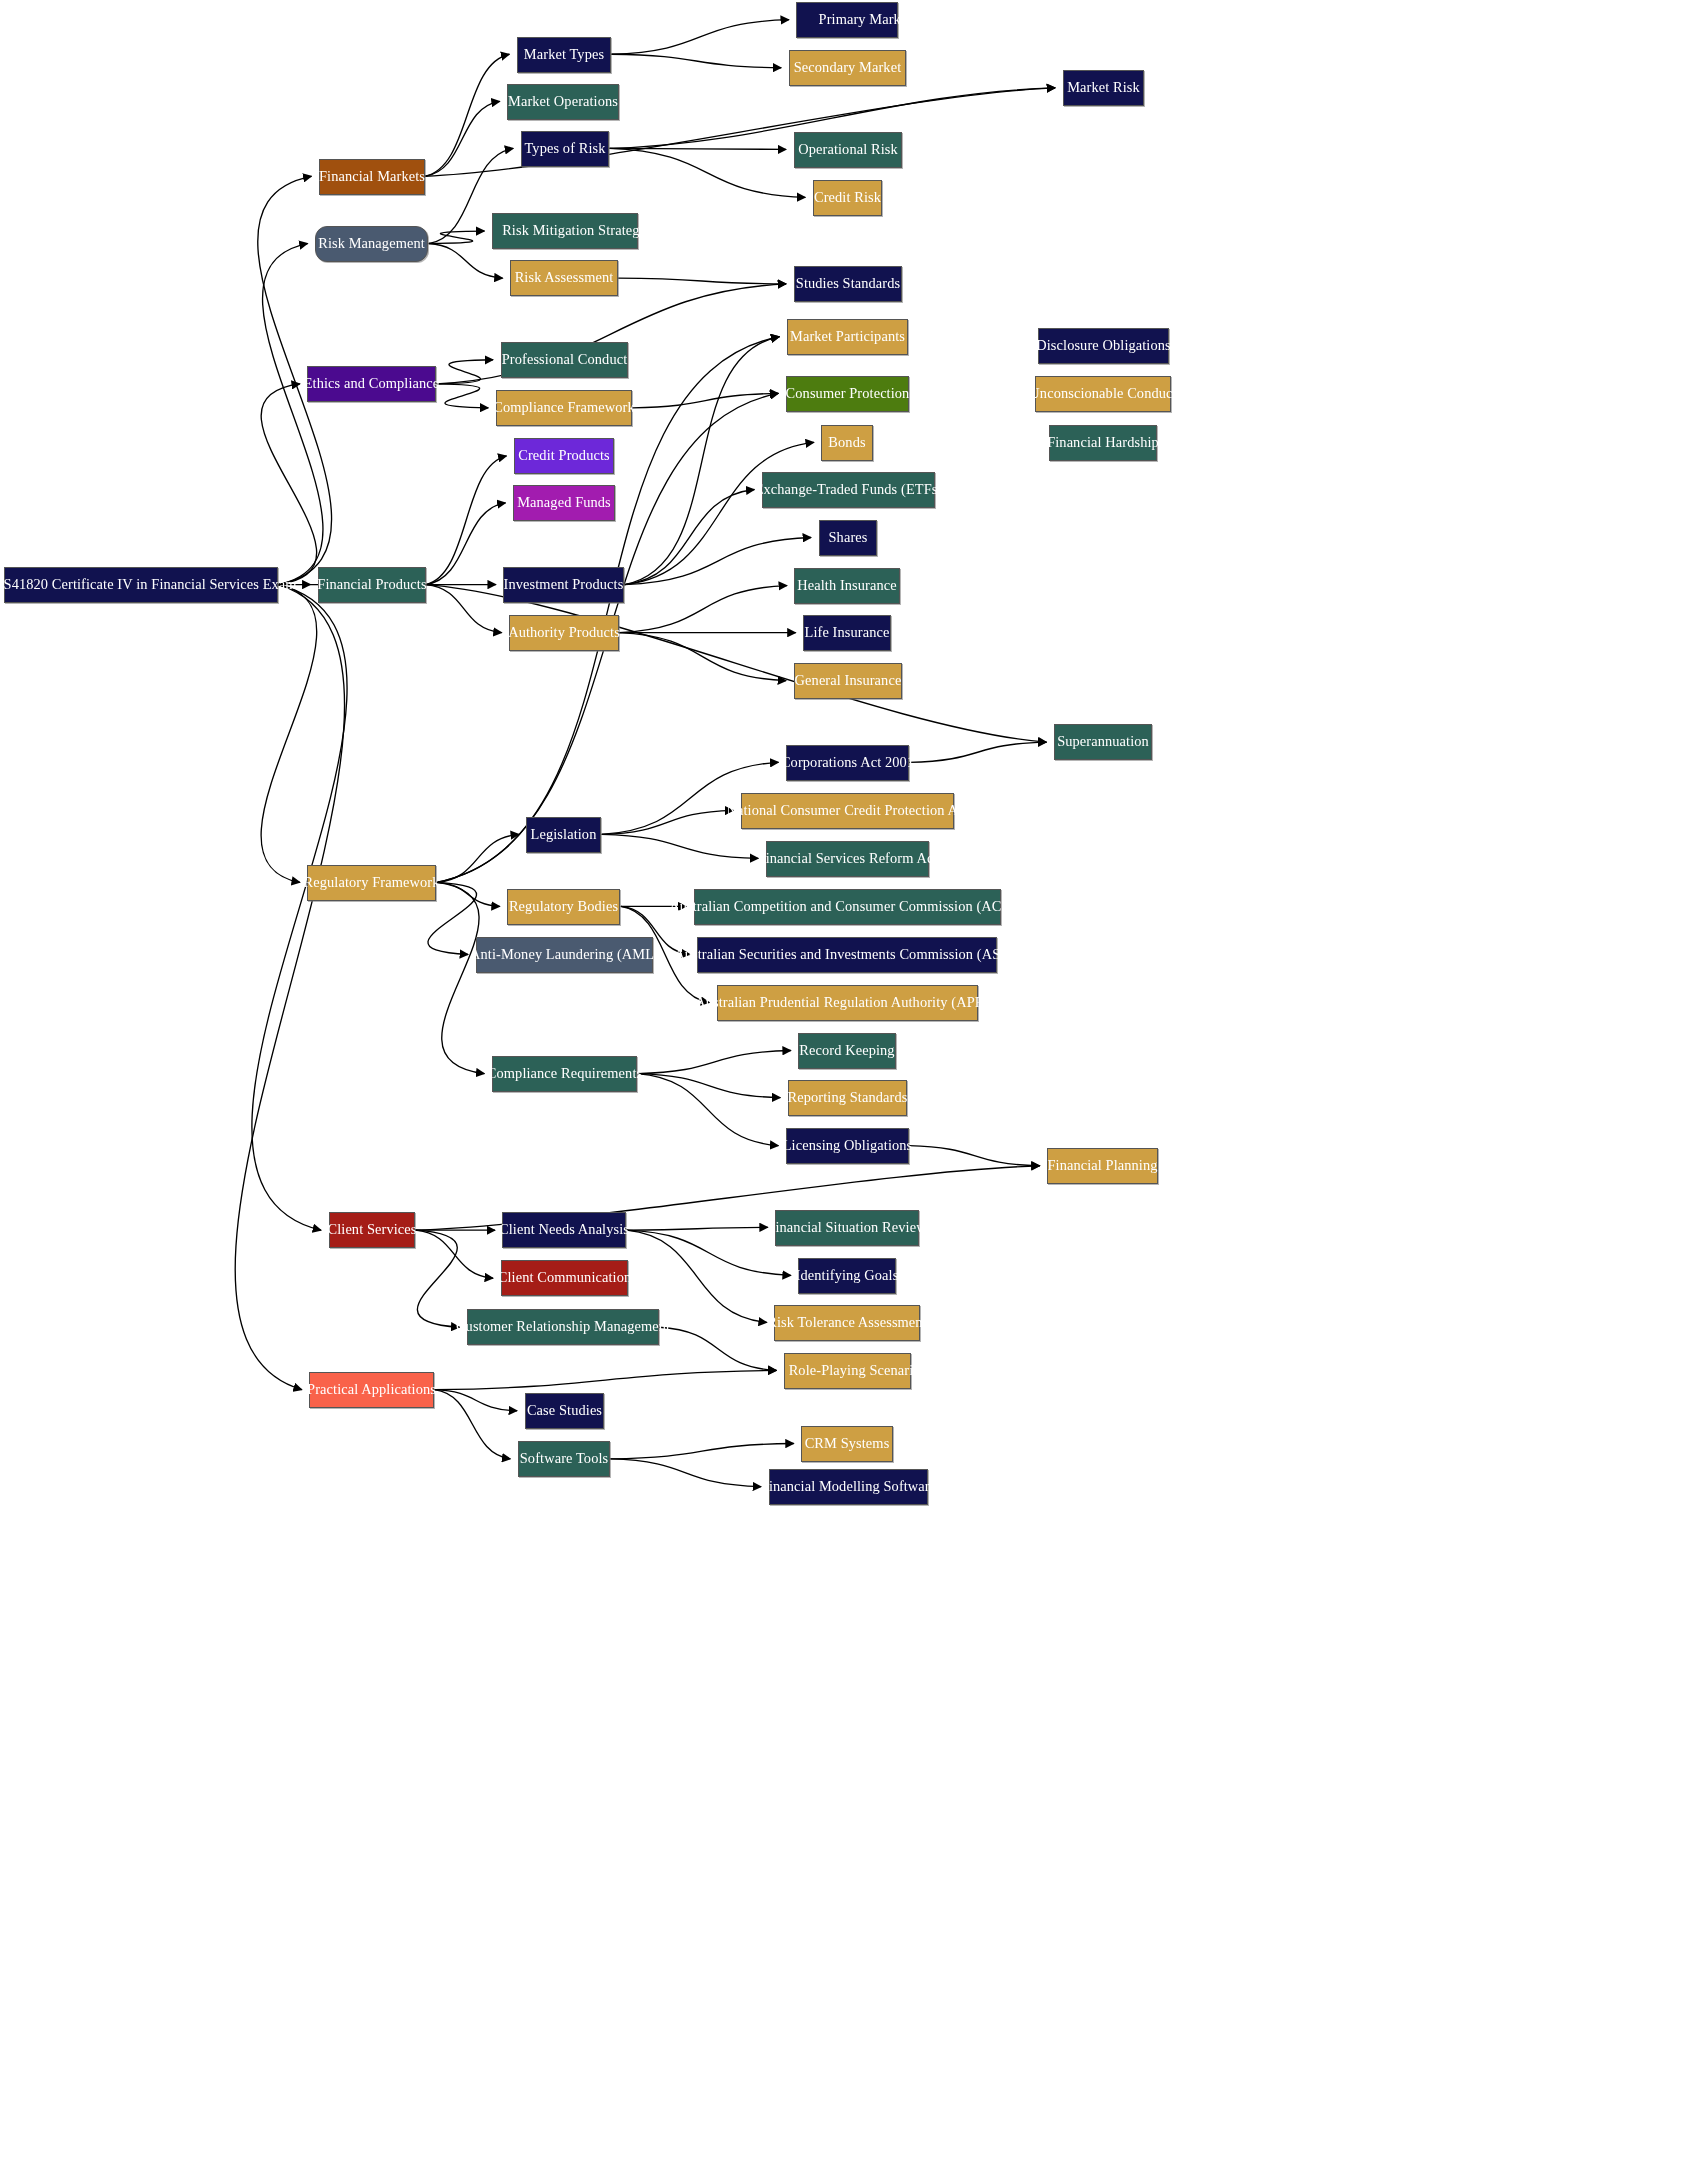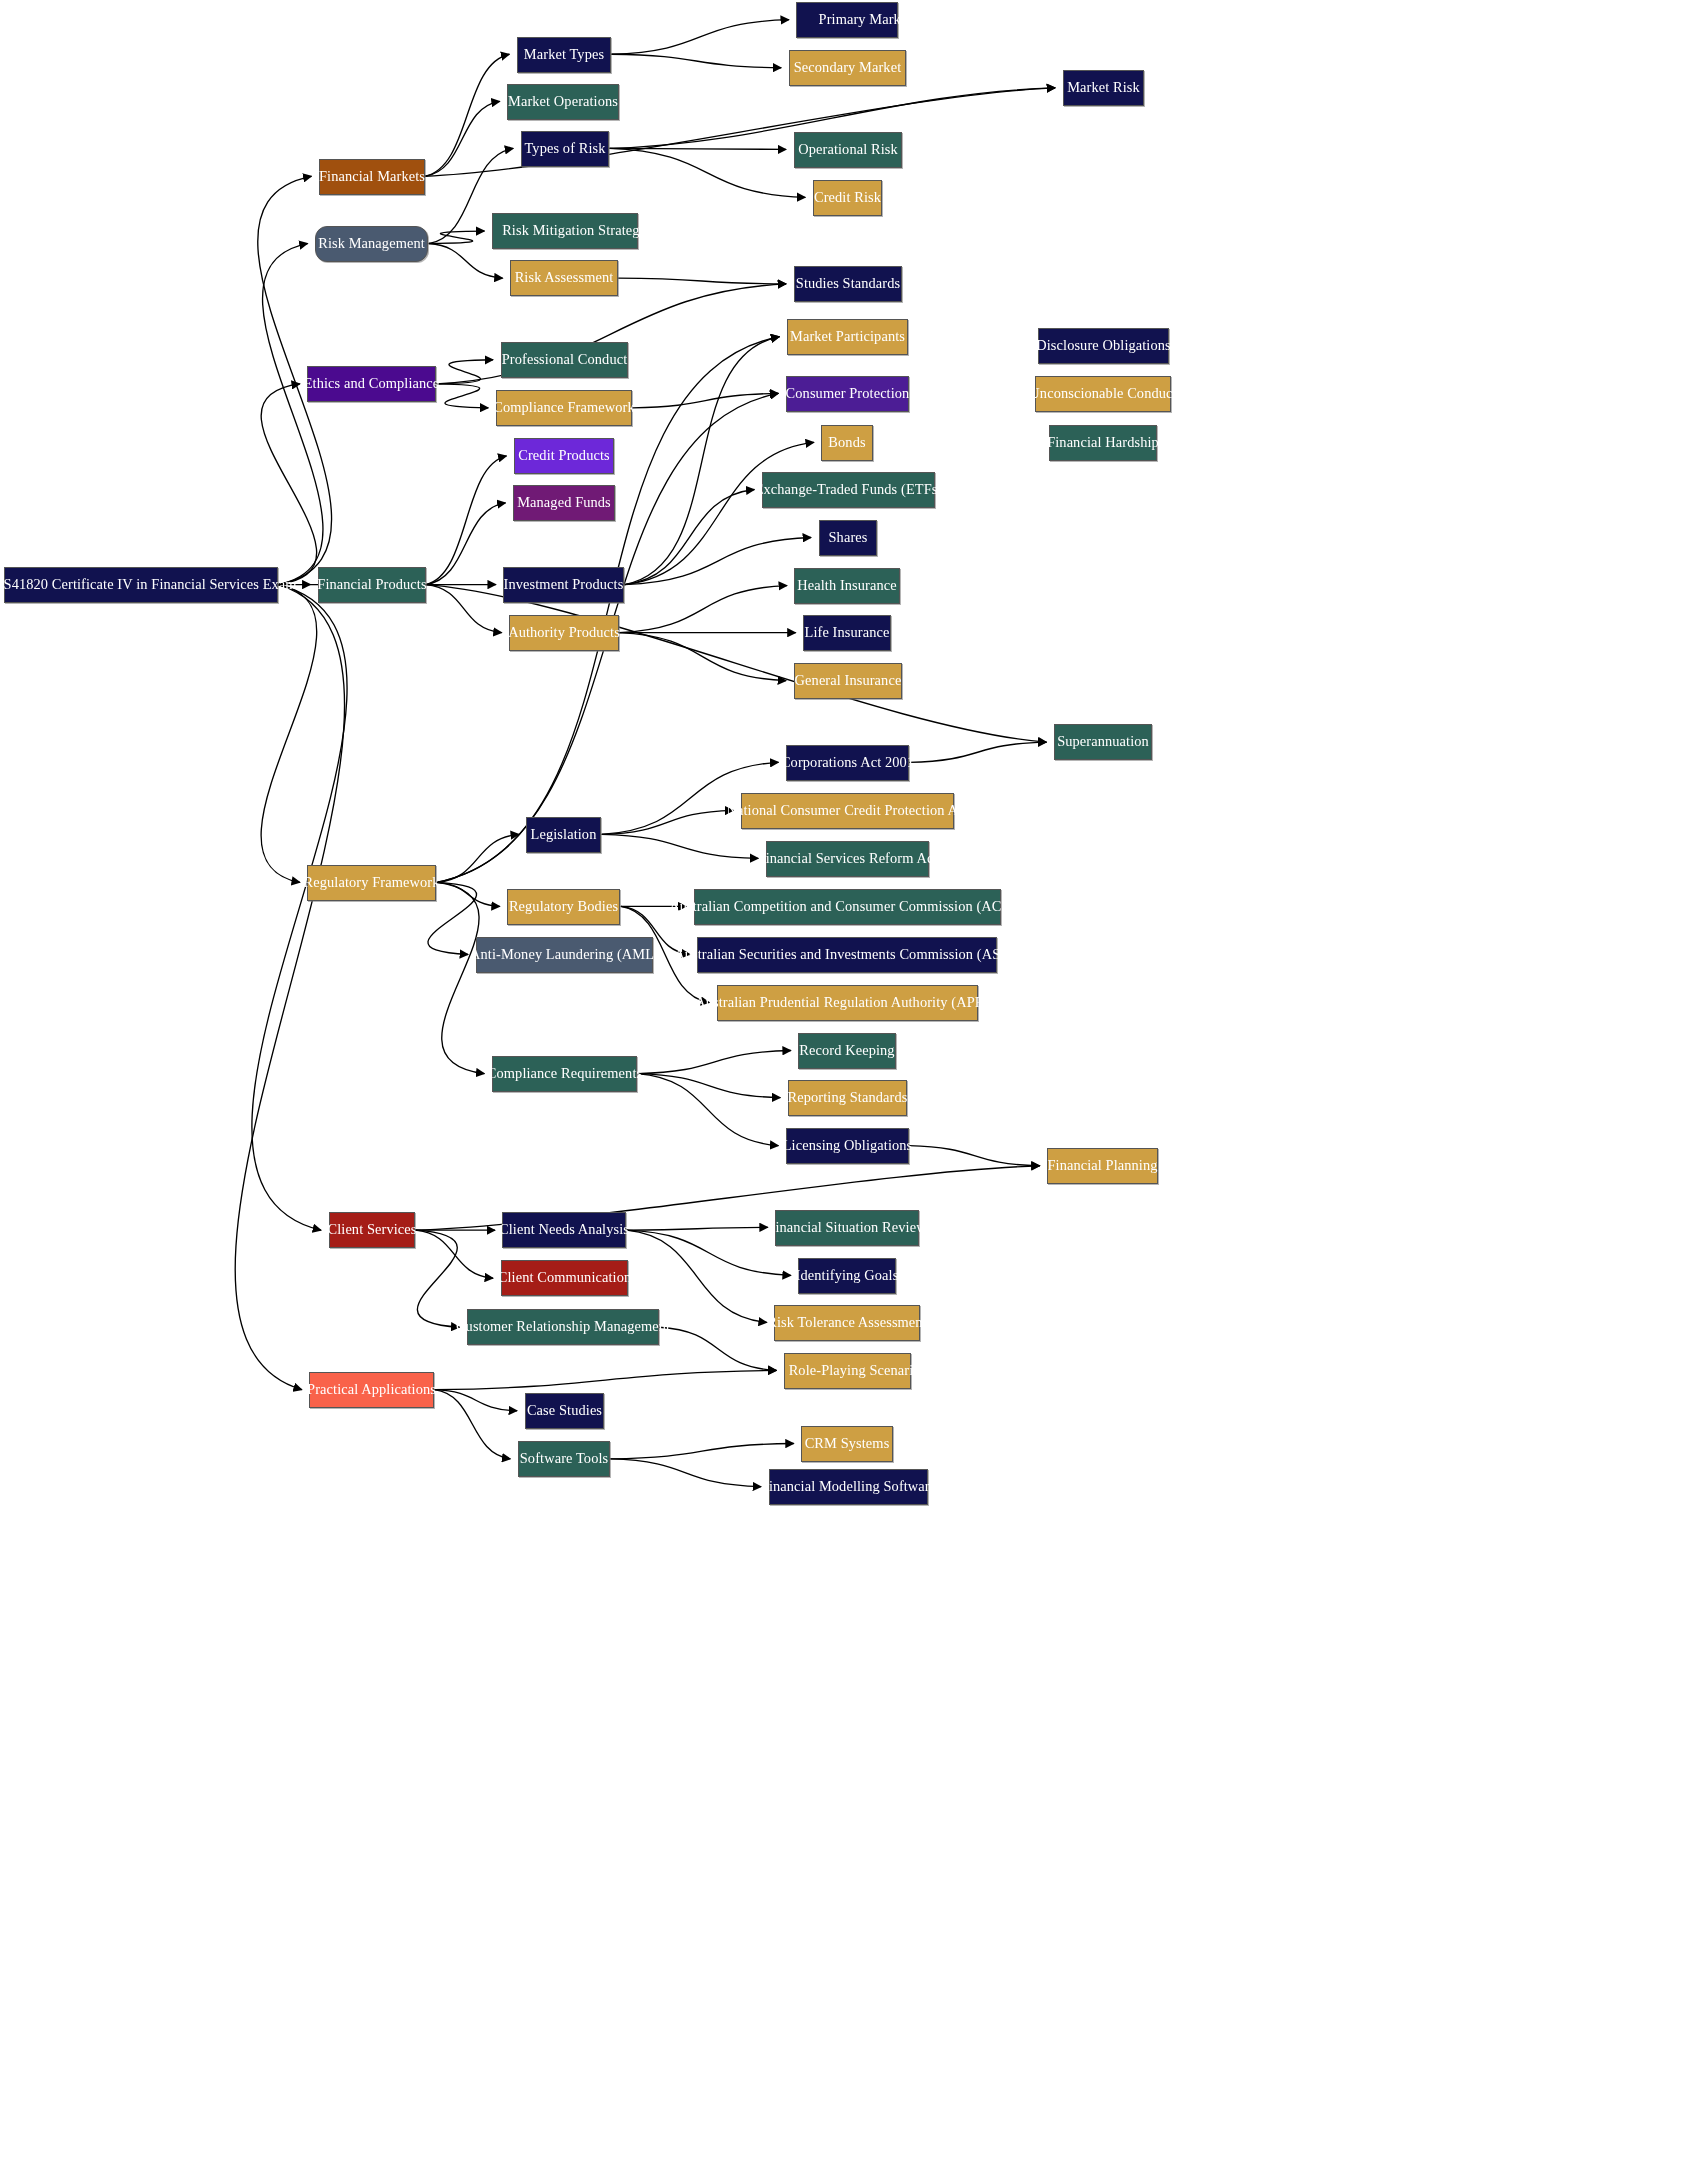--- a/index.html
+++ b/index.html
@@ -162,21 +162,21 @@
       </div>
       <div class="node" style="left: 501px; top: 342px; width: 127px; height: 36px; background: rgb(44, 97, 87);">
         <span class="node-label">Professional Conduct</span>
       </div>
       <div class="node" style="left: 496px; top: 390px; width: 136px; height: 36px; background: rgb(206, 159, 67);">
         <span class="node-label">Compliance Framework</span>
       </div>
       <div class="node" style="left: 514px; top: 438px; width: 100px; height: 36px; background: #6d28d9;">
         <span class="node-label">Credit Products</span>
       </div>
-      <div class="node" style="left: 513px; top: 485px; width: 102px; height: 36px; background: #701a75;">
+      <div class="node" style="left: 513px; top: 485px; width: 102px; height: 36px; background: #a21caf;">
         <span class="node-label">Managed Funds</span>
       </div>
       <div class="node" style="left: 503px; top: 567px; width: 121px; height: 36px; background: rgb(17, 18, 79);">
         <span class="node-label">Investment Products</span>
       </div>
       <div class="node" style="left: 509px; top: 615px; width: 110px; height: 36px; background: rgb(206, 159, 67);">
         <span class="node-label">Authority Products</span>
       </div>
       <div class="node" style="left: 526px; top: 817px; width: 75px; height: 36px; background: rgb(17, 18, 79);">
         <span class="node-label">Legislation</span>
@@ -216,21 +216,21 @@
       </div>
       <div class="node" style="left: 813px; top: 180px; width: 69px; height: 36px; background: rgb(206, 159, 67);">
         <span class="node-label">Credit Risk</span>
       </div>
       <div class="node" style="left: 794px; top: 266px; width: 108px; height: 36px; background: rgb(17, 18, 79);">
         <span class="node-label">Studies Standards</span>
       </div>
       <div class="node" style="left: 787px; top: 319px; width: 121px; height: 36px; background: rgb(206, 159, 67);">
         <span class="node-label">Market Participants</span>
       </div>
-      <div class="node" style="left: 786px; top: 376px; width: 123px; height: 36px; background: #4c1d95;">
+      <div class="node" style="left: 786px; top: 376px; width: 123px; height: 36px; background: #4d7c0f;">
         <span class="node-label">Consumer Protection</span>
       </div>
       <div class="node" style="left: 821px; top: 425px; width: 52px; height: 36px; background: rgb(206, 159, 67);">
         <span class="node-label">Bonds</span>
       </div>
       <div class="node" style="left: 762px; top: 472px; width: 173px; height: 36px; background: rgb(44, 97, 87);">
         <span class="node-label">Exchange-Traded Funds (ETFs)</span>
       </div>
       <div class="node" style="left: 819px; top: 520px; width: 58px; height: 36px; background: rgb(17, 18, 79);">
         <span class="node-label">Shares</span>

